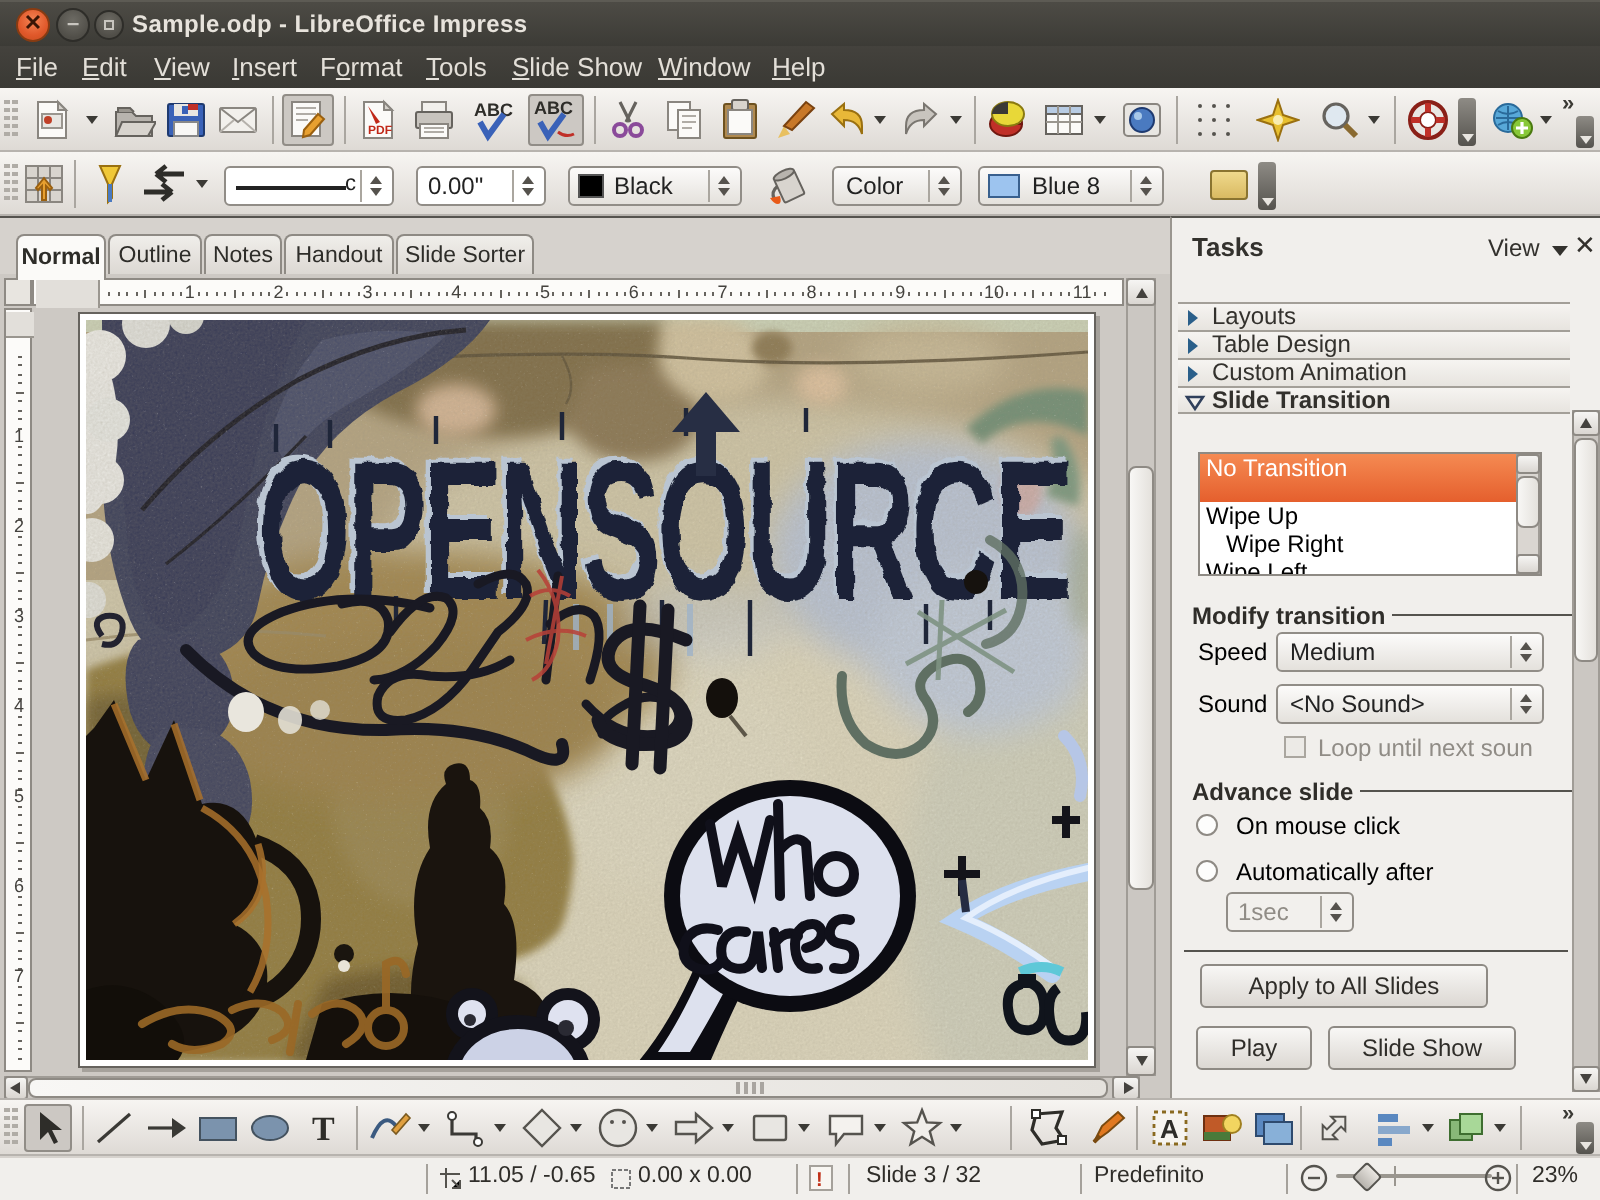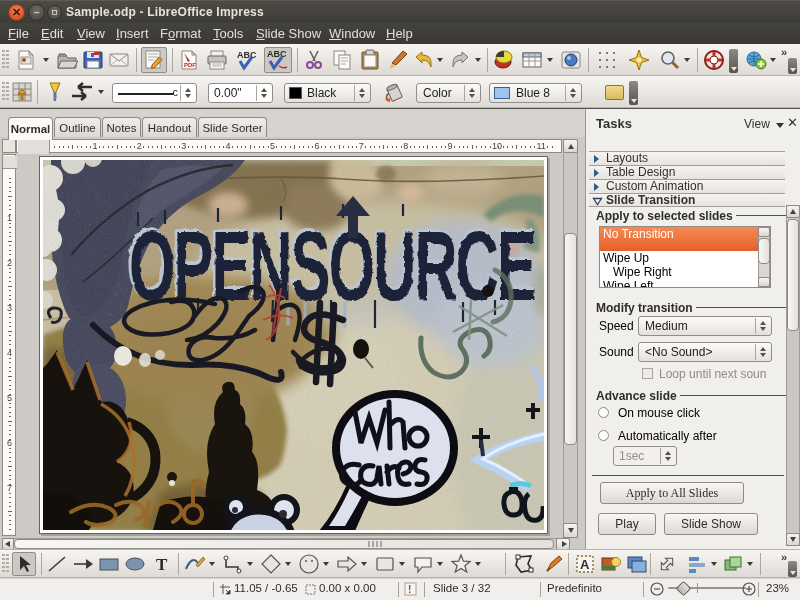--- a/index.html
+++ b/index.html
@@ -807,21 +807,20 @@
       <div class="tri"></div>
       <div class="lbl">Custom Animation</div>
     </div>
   <div class="sect" style="top:84px;border-bottom:1px solid #a39f98;">
       <svg style="position:absolute;left:3px;top:3px;" width="11" height="9">
         <polygon points="1.5,1.5 9.5,1.5 5.5,7.5" fill="#f1efec" stroke="#30405c" stroke-width="1.3"></polygon>
       </svg>
       <div class="lbl" style="font-weight:bold">Slide Transition</div>
     </div>
 
-  <div class="shead" style="top:100px;">Apply to selected slides&nbsp;<span style="display:inline-block;width:55px;height:1px;background:#55534e;vertical-align:4px;"></span></div>
   <div style="position:absolute;left:13px;top:117px;width:172px;height:62px;background:#fff;border:1px solid #8e8a84;font-size:12px;overflow:hidden;">
      <div style="height:24px;background:linear-gradient(#f58a52,#e55f2d);color:#fff;padding-left:3px;line-height:14px;">No Transition</div>
      <div style="height:14px;padding-left:3px;line-height:14px;">Wipe Up</div>
      <div style="height:14px;padding-left:13px;line-height:14px;">Wipe Right</div>
      <div style="height:14px;padding-left:3px;line-height:14px;">Wipe Left</div>
      <div style="height:14px;padding-left:3px;line-height:14px;">Wipe D</div>
   </div>
   <div class="sbv" style="left:172px;top:118px;width:12px;height:60px;background:#dad6d1;"></div>
   <div class="sbtn" style="left:172px;top:118px;width:12px;height:10px;"></div>
   <div class="sbtn" style="left:172px;top:168px;width:12px;height:10px;"></div>
@@ -842,21 +841,21 @@
   <div class="shead" style="top:280px;">Advance slide&nbsp;<span style="display:inline-block;width:112px;height:1px;background:#55534e;vertical-align:4px;"></span></div>
   <div style="position:absolute;left:12px;top:298px;width:11px;height:11px;border-radius:50%;background:#fdfdfc;border:1px solid #8e8a84;"></div>
   <span style="position:absolute;left:32px;top:297px;font-size:12px;">On mouse click</span>
   <div style="position:absolute;left:12px;top:321px;width:11px;height:11px;border-radius:50%;background:#fdfdfc;border:1px solid #8e8a84;"></div>
   <span style="position:absolute;left:32px;top:320px;font-size:12px;">Automatically after</span>
   <div class="field" style="left:27px;top:337px;width:64px;background:#f2f0ed;color:#908c86;">
       <span style="position:absolute;left:5px;top:2px;">1sec</span>
       <div class="spin"></div>
     </div>
   <div style="position:absolute;left:6px;top:366px;width:192px;height:1px;background:#55534e;"></div>
-  <div class="pbtn" style="left:14px;top:373px;width:144px;height:22px;line-height:21px;font-family:Liberation Serif, serif;">Apply to All Slides</div>
+  <div class="pbtn" style="left:14px;top:373px;width:144px;height:22px;line-height:21px;">Apply to All Slides</div>
   <div class="pbtn" style="left:12px;top:404px;width:58px;height:22px;line-height:21px;">Play</div>
   <div class="pbtn" style="left:78px;top:404px;width:94px;height:22px;line-height:21px;">Slide Show</div>
 
   <div class="sbv" style="left:200px;top:96px;width:14px;height:341px;"></div>
   <div class="sbtn" style="left:200px;top:96px;width:14px;height:13px;"></div>
   <div class="arr" style="left:204px;top:100px;border-left:3.5px solid transparent;border-right:3.5px solid transparent;border-bottom:5px solid #44423e;"></div>
   <div class="sbtn" style="left:200px;top:424px;width:14px;height:13px;"></div>
   <div class="arr" style="left:204px;top:428px;border-left:3.5px solid transparent;border-right:3.5px solid transparent;border-top:5px solid #44423e;"></div>
   <div class="thumb" style="left:201px;top:110px;width:12px;height:112px;"></div>
 </div>

